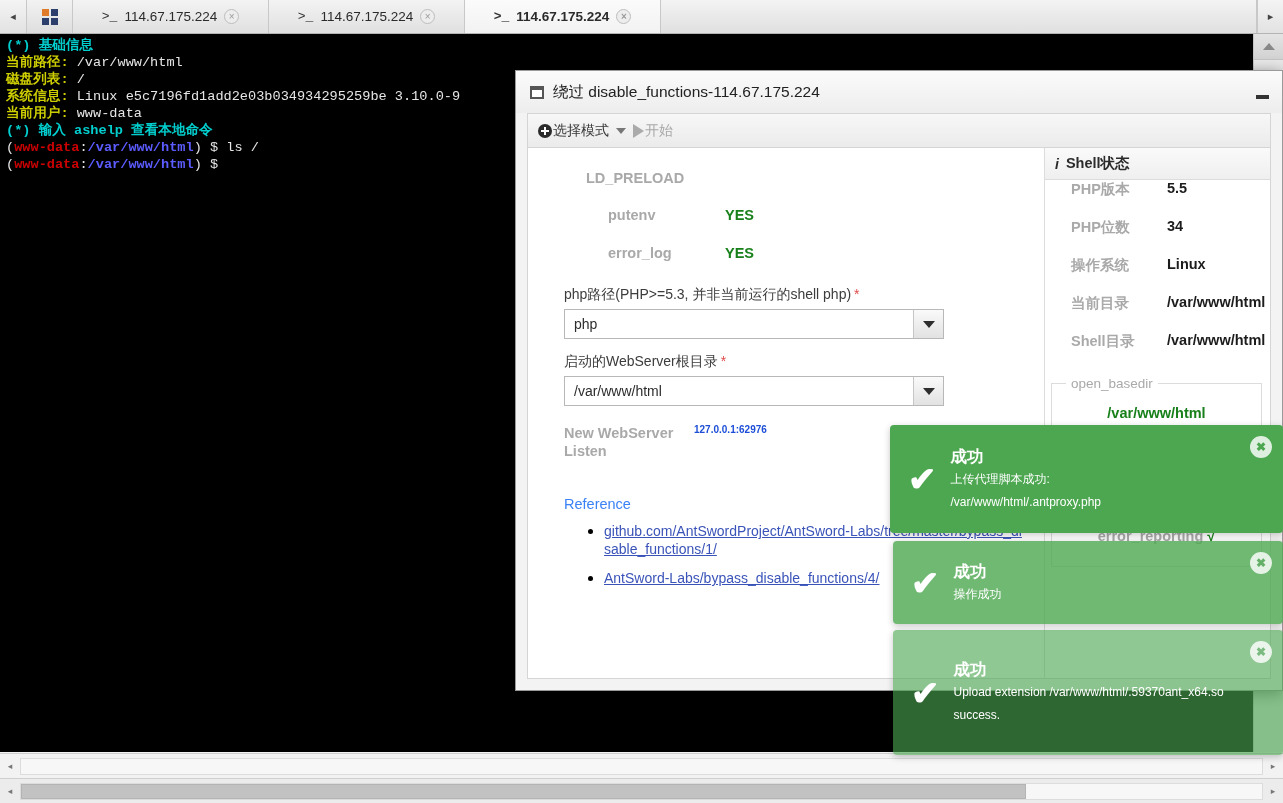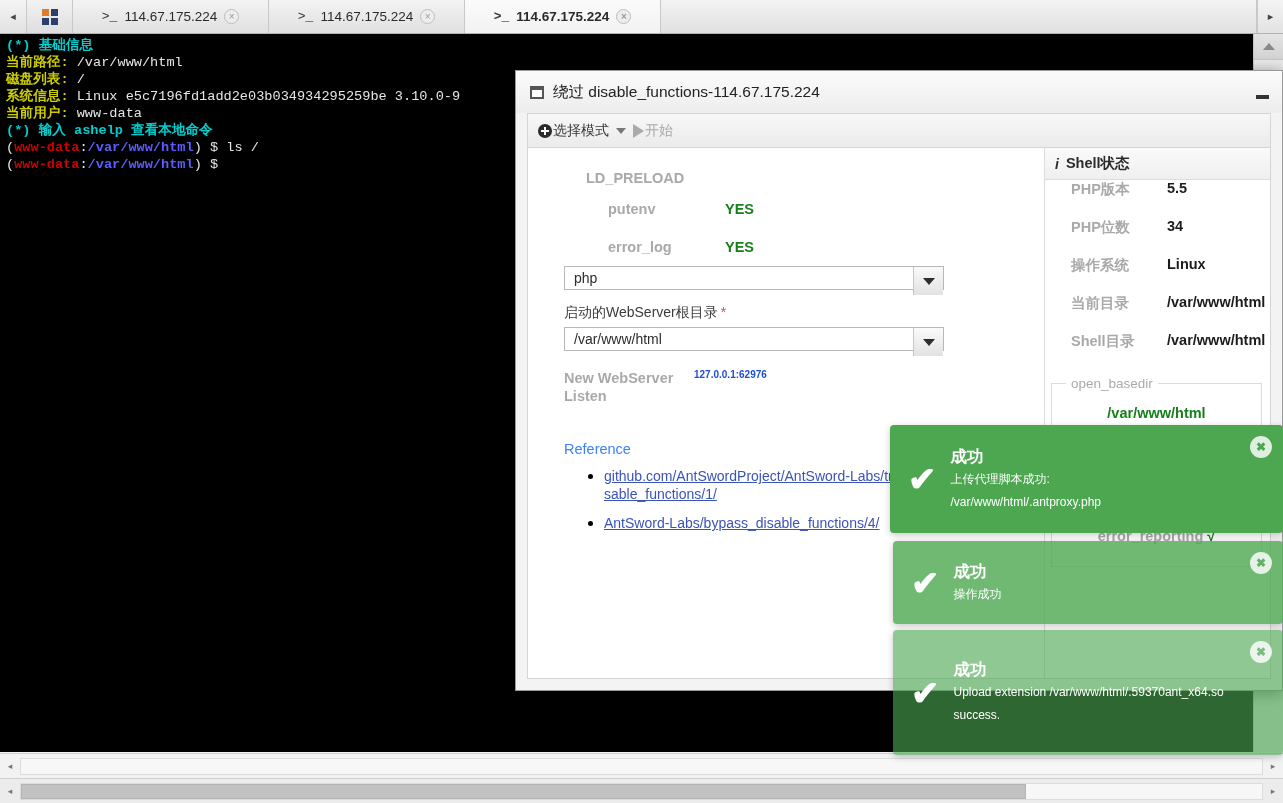--- a/index.html
+++ b/index.html
@@ -141,29 +141,29 @@
 
   .dlg-body {
     flex: 1; margin: 0 11px 11px 11px;
     background: #fff; border: 1px solid #d5d5d5;
     display: flex; overflow: hidden; position: relative;
   }
   .dlg-left { width: 516px; padding: 18px 22px 0 36px; overflow: hidden; }
   .dlg-right { flex: 1; border-left: 1px solid #dcdcdc; background: #fff; overflow: hidden; }
 
   
-  .ld-title { color: #a9a9a9; font-weight: bold; font-size: 14.5px; margin: 4px 0 4px 22px; }
+  .ld-title { color: #a9a9a9; font-weight: bold; font-size: 14.5px; margin: 4px 0 10px 22px; }
   .kv-row { display: flex; align-items: center; height: 38px; margin-left: 44px; }
   .kv-key { color: #a9a9a9; font-weight: bold; font-size: 14.5px; width: 117px; }
   .kv-val { color: #18801a; font-weight: bold; font-size: 14.5px; }
 
   .field-label { font-size: 14px; color: #3c3c3c; margin: 14px 0 5px 0; }
   .req { color: #e04a4a; margin-left: 3px; }
   .select-box {
-    position: relative; width: 380px; height: 24px;
+    position: relative; width: 380px; height: 30px;
     border: 1px solid #b8b8b8; background: #fff;
     display: flex; align-items: center; padding-left: 9px;
     font-size: 14px; color: #2c2c2c;
   }
   .select-box .sb-arrow {
     position: absolute; right: 0; top: 0; width: 30px; height: 28px;
     background: linear-gradient(#fafafa, #e2e2e2);
     border-left: 1px solid #c6c6c6;
     display: flex; align-items: center; justify-content: center;
   }
@@ -323,20 +323,23 @@
 
         <div class="kv-row">
           <span class="kv-key">putenv</span>
           <span class="kv-val">YES</span>
         </div>
         <div class="kv-row">
           <span class="kv-key">error_log</span>
           <span class="kv-val">YES</span>
         </div>
 
+        <div class="field-label">
+          <span>php路径(PHP&gt;=5.3, 并非当前运行的shell php)</span><span class="req">*</span>
+        </div>
         <div class="select-box">
           <span>php</span>
           <span class="sb-arrow">
               <span class="chev"></span>
             </span>
         </div>
 
         <div class="field-label">
           <span>启动的WebServer根目录</span><span class="req">*</span>
         </div>

